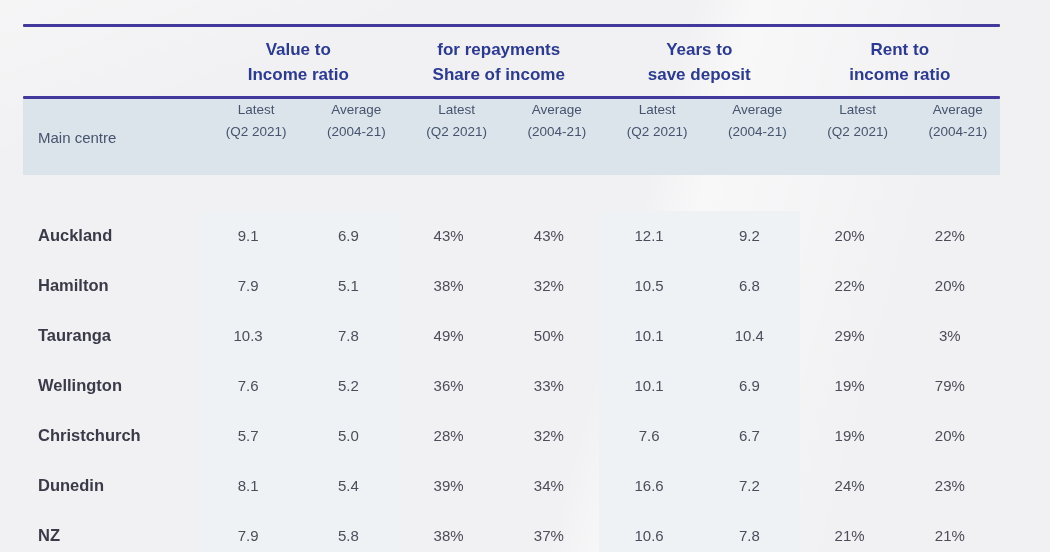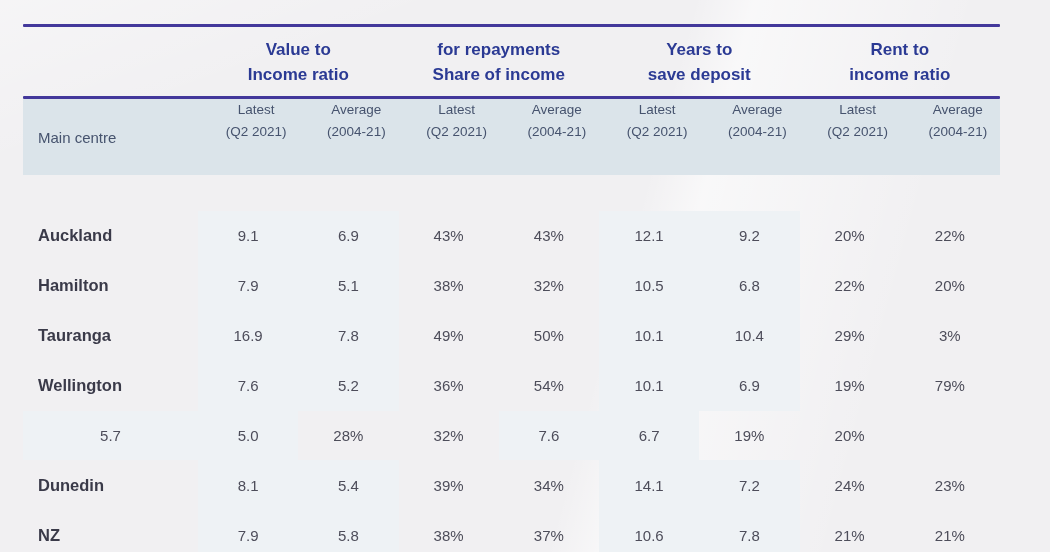--- a/index.html
+++ b/index.html
@@ -176,57 +176,58 @@
           <div class="value-cell band">5.1</div>
           <div class="value-cell">38%</div>
           <div class="value-cell">32%</div>
           <div class="value-cell band">10.5</div>
           <div class="value-cell band">6.8</div>
           <div class="value-cell">22%</div>
           <div class="value-cell">20%</div>
         </div>
         <div class="data-row">
     <div class="centre-cell">Tauranga</div>
-  <div class="value-cell band">16.9</div>
+  <div class="value-cell band">10.3</div>
           <div class="value-cell band">7.8</div>
           <div class="value-cell">49%</div>
           <div class="value-cell">50%</div>
           <div class="value-cell band">10.1</div>
           <div class="value-cell band">10.4</div>
           <div class="value-cell">29%</div>
           <div class="value-cell">3%</div>
         </div>
         <div class="data-row">
     <div class="centre-cell">Wellington</div>
   <div class="value-cell band">7.6</div>
           <div class="value-cell band">5.2</div>
           <div class="value-cell">36%</div>
-          <div class="value-cell">54%</div>
+          <div class="value-cell">33%</div>
           <div class="value-cell band">10.1</div>
           <div class="value-cell band">6.9</div>
           <div class="value-cell">19%</div>
           <div class="value-cell">79%</div>
         </div>
         <div class="data-row">
+    <div class="centre-cell">Christchurch</div>
   <div class="value-cell band">5.7</div>
           <div class="value-cell band">5.0</div>
           <div class="value-cell">28%</div>
           <div class="value-cell">32%</div>
           <div class="value-cell band">7.6</div>
           <div class="value-cell band">6.7</div>
           <div class="value-cell">19%</div>
           <div class="value-cell">20%</div>
         </div>
         <div class="data-row">
     <div class="centre-cell">Dunedin</div>
   <div class="value-cell band">8.1</div>
           <div class="value-cell band">5.4</div>
           <div class="value-cell">39%</div>
           <div class="value-cell">34%</div>
-          <div class="value-cell band">14.1</div>
+          <div class="value-cell band">16.6</div>
           <div class="value-cell band">7.2</div>
           <div class="value-cell">24%</div>
           <div class="value-cell">23%</div>
         </div>
         <div class="data-row">
     <div class="centre-cell">NZ</div>
   <div class="value-cell band">7.9</div>
           <div class="value-cell band">5.8</div>
           <div class="value-cell">38%</div>
           <div class="value-cell">37%</div>

